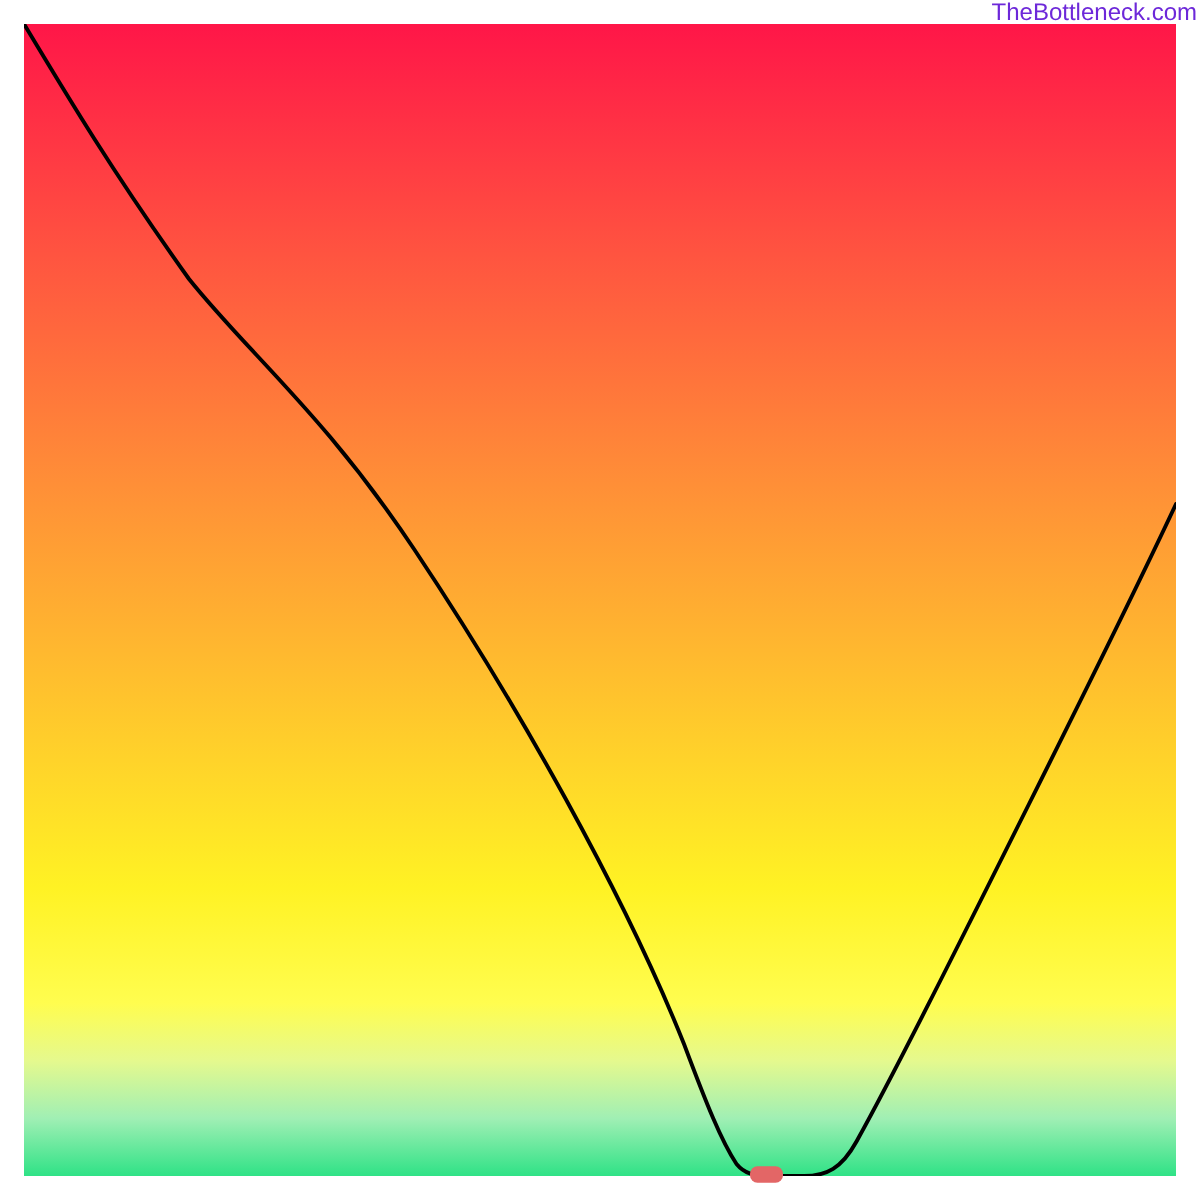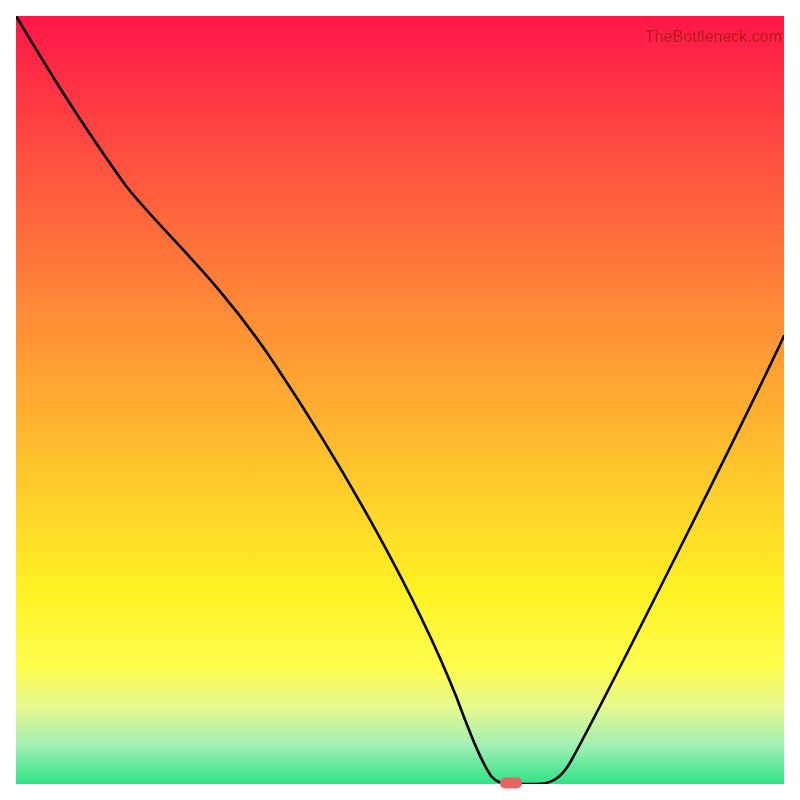--- a/index.html
+++ b/index.html
@@ -19,25 +19,24 @@
   .gradient-area {
     position: absolute;
     left: 16px;
     top: 16px;
     width: 768px;
     height: 768px;
   }
   .watermark {
     position: absolute;
     top: 0px;
-    right: 18px;
+    right: 2px;
     font-size: 16px;
-    color: #b91c1c;
+    color: #6d28d9;
     font-weight: 500;
-    margin-top: 28px;
   }
   .curve-svg {
     position: absolute;
     left: 16px;
     top: 16px;
     width: 768px;
     height: 768px;
     pointer-events: none;
   }
   .marker {

